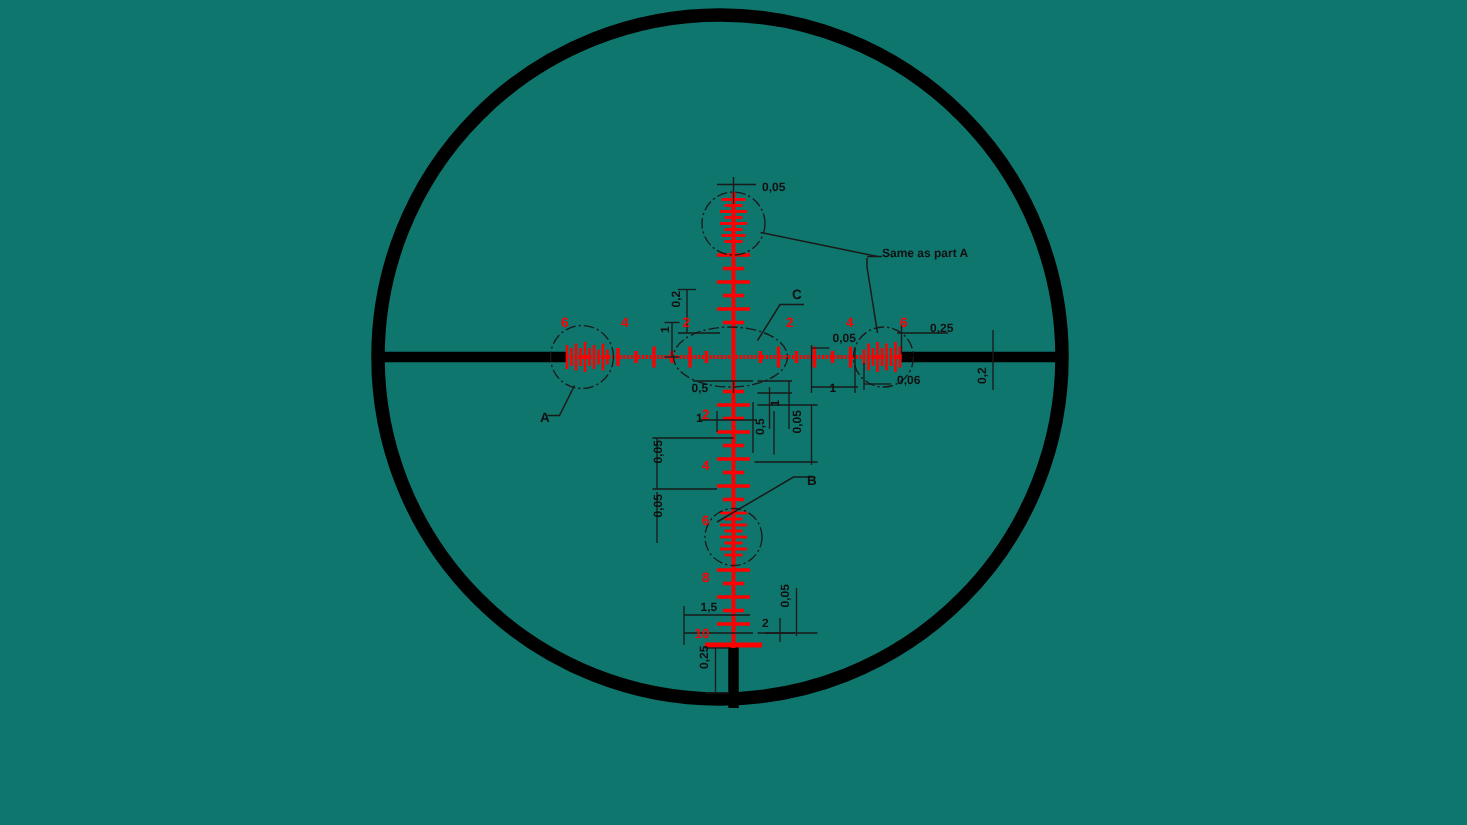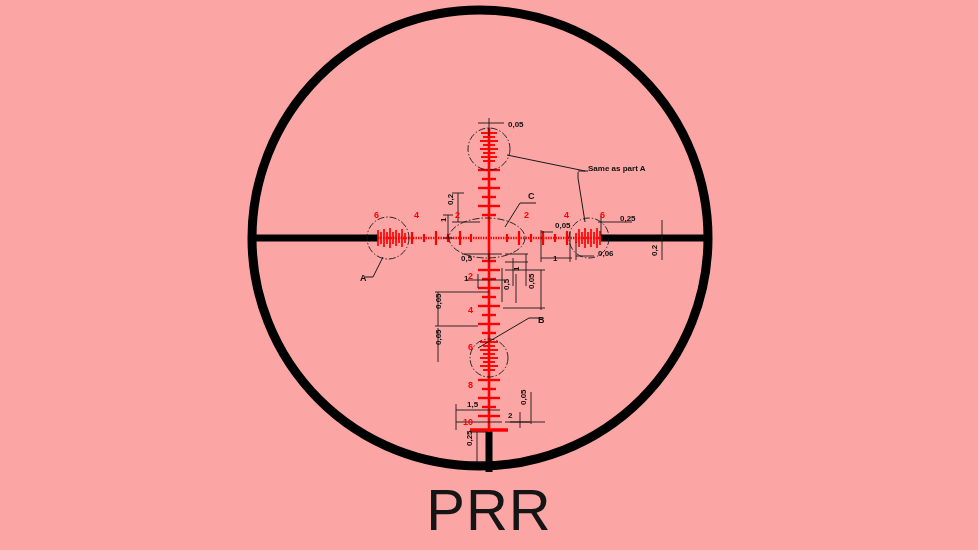--- a/index.html
+++ b/index.html
@@ -10,21 +10,21 @@
   body {
     width: 978px;
     height: 550px;
     overflow: hidden;
     font-family: "Liberation Sans", sans-serif;
   }
   #stage {
     position: relative;
     width: 978px;
     height: 550px;
-    background: #fca5a5;
+    background: #0f766e;
   }
   #reticle-svg {
     position: absolute;
     left: 0;
     top: 0;
   }
   #title-label {
     position: absolute;
     left: 0;
     top: 478px;
@@ -282,15 +282,14 @@
 
     <g id="callout-text-layer" font-family="Liberation Sans, sans-serif" font-size="9" font-weight="bold" fill="#101010">
         <text x="360" y="281">A</text>
         <text x="538" y="323">B</text>
         <text x="528" y="199">C</text>
         <text x="588" y="171" font-size="8">Same as part A</text>
       </g>
 
   </svg>
 
-  <div id="title-label">PRR</div>
 
 </div>
 
 </body></html>

